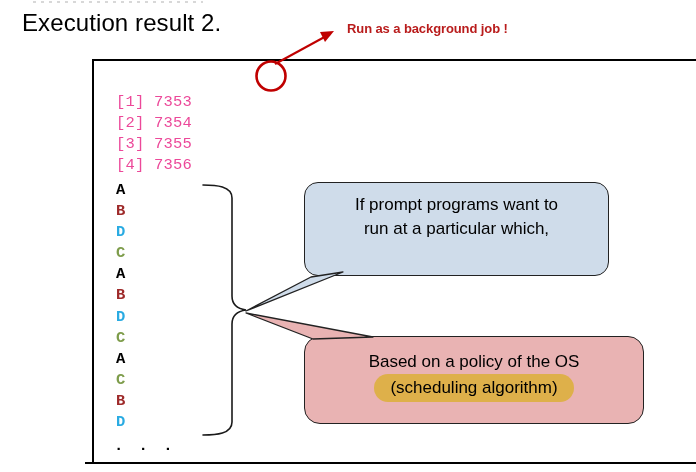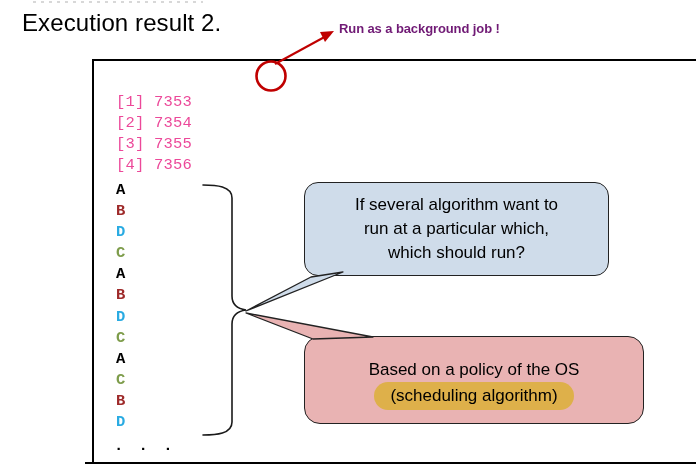--- a/index.html
+++ b/index.html
@@ -44,25 +44,25 @@
     top: 8px;
     font-size: 24px;
     line-height: 30px;
     color: #000000;
     white-space: nowrap;
     letter-spacing: 0.1px;
   }
   
   #callout-label {
     position: absolute;
-    left: 326px;
+    left: 334px;
     top: 21px;
     font-size: 13px;
     font-weight: bold;
-    color: #701a75;
+    color: #b91c1c;
     white-space: nowrap;
     letter-spacing: -0.1px;
   }
   
   #annotations {
     position: absolute;
     left: 0;
     top: 0;
     width: 696px;
     height: 472px;
@@ -144,21 +144,21 @@
   }
   #bubble-pink {
     left: 291px;
     top: 336px;
     width: 340px;
     height: 88px;
     background: #e9b3b3;
     border-radius: 16px;
     font-size: 17px;
     line-height: 25px;
-    padding-top: 20px;
+    padding-top: 12px;
   }
   .highlight-pill {
     display: inline-block;
     background: #deb04a;
     border-radius: 14px;
     padding: 1px 16px 2px 16px;
   }
 </style>
 </head>
 <body>
@@ -191,23 +191,22 @@
       <div class="out-line" style="color: rgb(125, 156, 74);">C</div>
       <div class="out-line" style="color: rgb(0, 0, 0);">A</div>
       <div class="out-line" style="color: rgb(125, 156, 74);">C</div>
       <div class="out-line" style="color: rgb(158, 42, 42);">B</div>
       <div class="out-line" style="color: rgb(41, 171, 226);">D</div>
     </div>
 
   <div id="output-ellipsis">. . .</div>
 
   <div class="bubble" id="bubble-blue">
-    <div>If several algorithm want to</div>
+    <div>If prompt programs want to</div>
     <div>run at a particular which,</div>
-    <div>which should run?</div>
   </div>
 
   <div class="bubble" id="bubble-pink">
     <div>Based on a policy of the OS</div>
     <div>
       <span class="highlight-pill">(scheduling algorithm)</span>
     </div>
   </div>
 
   <svg id="annotations" viewBox="0 0 696 472">

